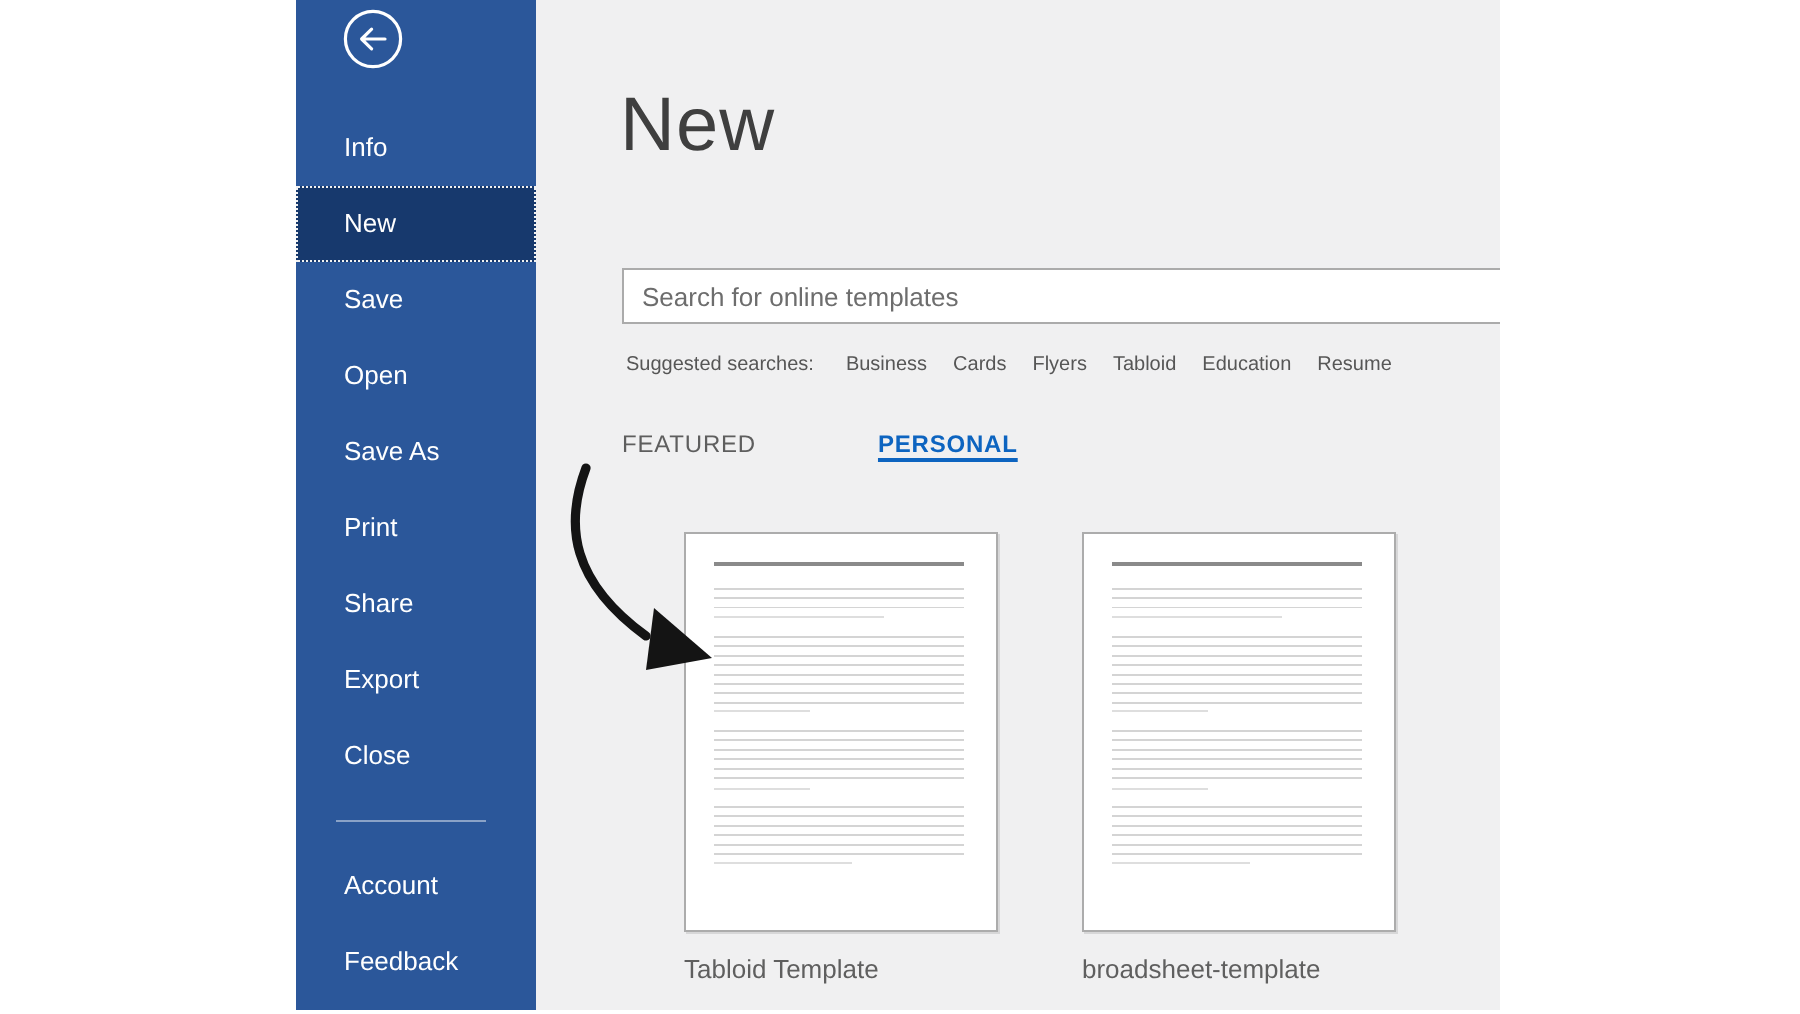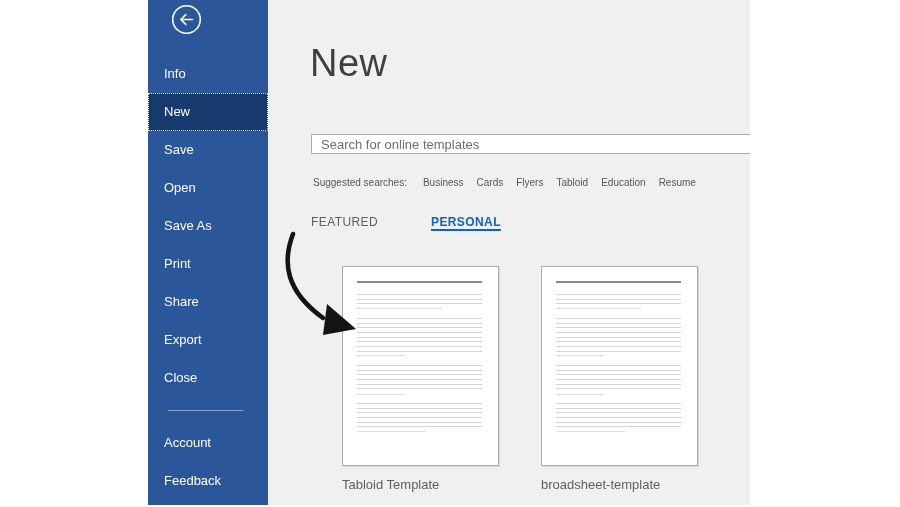--- a/index.html
+++ b/index.html
@@ -4,21 +4,21 @@
 <style>
   * { margin:0; padding:0; box-sizing:border-box; }
   body { font-family:"Liberation Sans", "DejaVu Sans", sans-serif; background:#fff; }
   .page { position:relative; width:900px; height:507px; background:#ffffff; overflow:hidden; }
 
   
   .sidebar { position:absolute; left:148px; top:0; width:120px; height:505px; background:#2b579a; }
   .back-btn { position:absolute; left:23px; top:4px; width:31px; height:31px; cursor:pointer; }
   .menu { position:absolute; top:55px; left:0; right:0; }
   .menu-item {
-    height:38px; line-height:38px; padding-left:16px;
+    height:38px; line-height:38px; padding-left:24px;
     color:#ffffff; font-size:13px; cursor:pointer; white-space:nowrap;
   }
   .menu-item.selected {
     background:#17396d;
     outline:1px dotted #f2f2f2; outline-offset:-1px;
   }
   .sidebar-divider {
     height:1px; background:rgba(255,255,255,0.45);
     margin:13px 25px 13px 20px;
   }
@@ -26,34 +26,34 @@
   
   .main {
     position:absolute; left:268px; top:0; width:482px; height:505px;
     background:#f0f0f1; overflow:hidden;
   }
   .page-title {
     position:absolute; left:42px; top:42px;
     font-size:38px; font-weight:300; color:#3f3f3f; letter-spacing:0.5px;
   }
   .search-input {
-    position:absolute; left:43px; top:134px; width:440px; height:20px;
+    position:absolute; left:43px; top:134px; width:440px; height:28px;
     background:#ffffff; border:1px solid #ababab; border-right:none;
     font-size:13px; color:#444; padding:0 9px; outline:none;
     font-family:"Liberation Sans", sans-serif;
   }
   .search-input::placeholder { color:#6d6d6d; opacity:1; }
   .suggested {
     position:absolute; left:45px; top:177px;
     display:flex; gap:13px; align-items:baseline; white-space:nowrap;
     font-size:10px; color:#565656;
   }
   .suggested .sug-label { margin-right:3px; color:#565656; }
   .sug-link { color:#565656; text-decoration:none; cursor:pointer; }
-  .tabs { position:absolute; left:43px; top:215px; display:flex; gap:23px; }
+  .tabs { position:absolute; left:43px; top:215px; display:flex; gap:31px; }
   .tab {
     font-size:12px; letter-spacing:0.4px; color:#5e5e5e; cursor:pointer;
   }
   .tab.active {
     color:#0d64c0; font-weight:bold;
     text-decoration:underline; text-underline-offset:3px; text-decoration-thickness:1.5px;margin-left:30px;
   }
 
   
   .cards { position:absolute; left:74px; top:266px; display:flex; gap:42px; }

